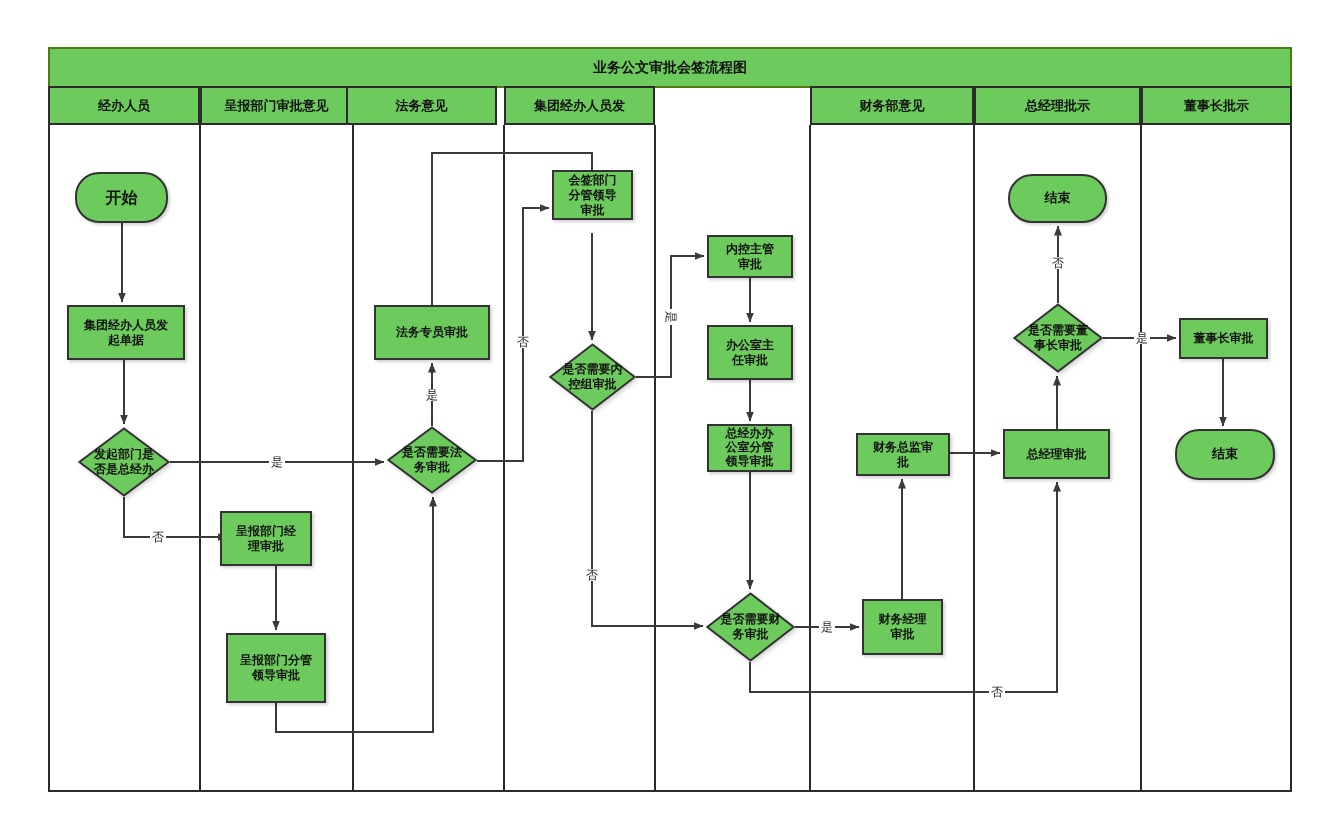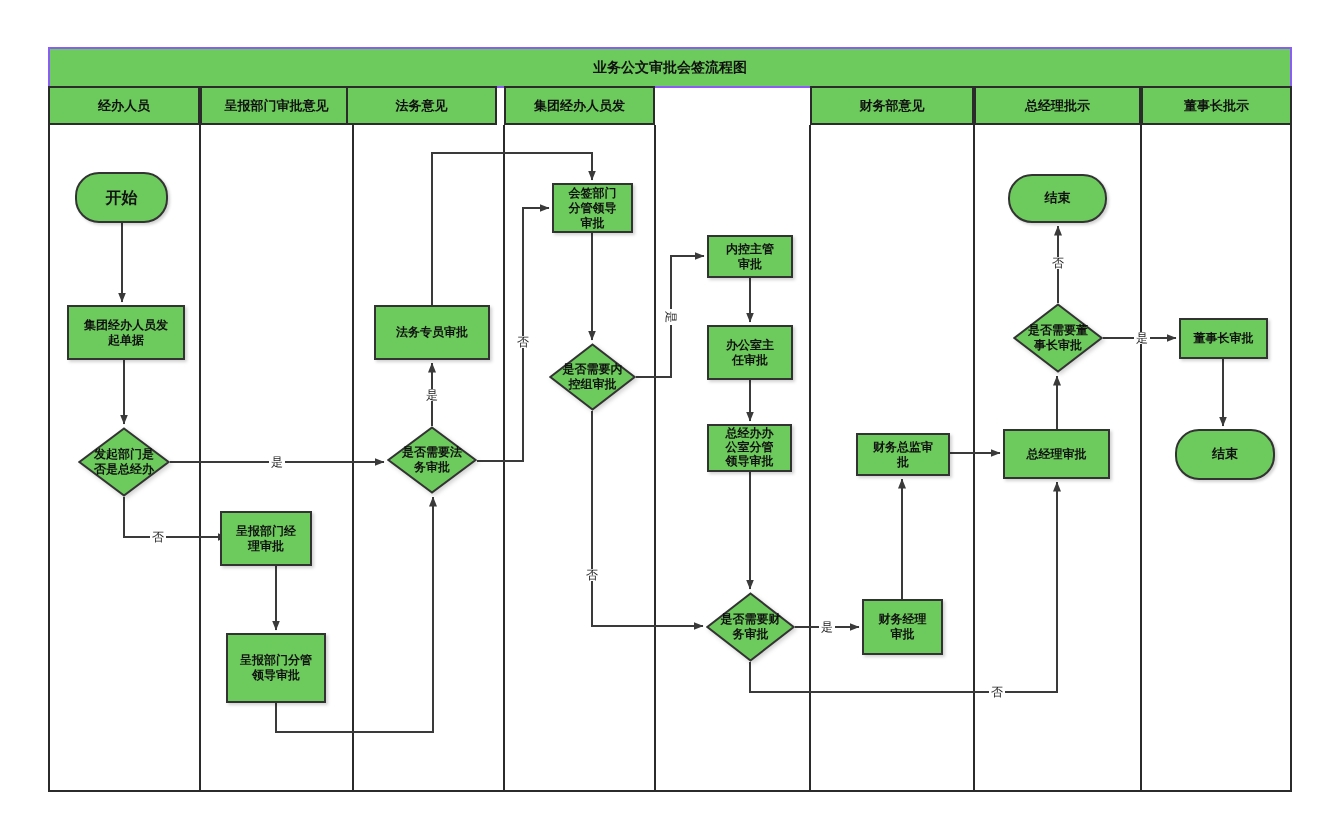--- a/index.html
+++ b/index.html
@@ -7,21 +7,21 @@
     position:relative; width:1339px; height:827px; background:#ffffff;
     font-family:"DejaVu Sans","Liberation Sans",sans-serif; color:#111;
     overflow:hidden;
   }
   .frame {
     position:absolute; left:48px; top:47px; width:1244px; height:745px;
     border:2px solid #2b2b2b; box-sizing:border-box; background:#ffffff;
   }
   .title-bar {
     position:absolute; left:48px; top:47px; width:1244px; height:41px;
-    background:var(--shape-fill,#6dca5c); border:2px solid #8b5cf6; box-sizing:border-box;
+    background:var(--shape-fill,#6dca5c); border:2px solid #4d7c0f; box-sizing:border-box;
     display:flex; align-items:center; justify-content:center;
     font-size:14px; font-weight:bold;
   }
   .lane-header {
     position:absolute; top:86px; height:39px;
     background:var(--shape-fill,#6dca5c); border:2px solid #2b2b2b; box-sizing:border-box;
     display:flex; align-items:center; justify-content:center;
     font-size:13px; font-weight:bold;
   }
   .lane-div {
@@ -168,21 +168,21 @@
   </div>
 
   <div class="node decision" style="left:387px;top:426px;width:90px;height:68px">
     <svg class="dshape" viewBox="0 0 100 70" preserveAspectRatio="none">
         <polygon points="50,1.5 98.5,35 50,68.5 1.5,35"></polygon>
       </svg>
     <span class="nlabel">是否需要法
 务审批</span>
   </div>
 
-  <div class="node process" style="left:552px;top:183px;width:81px;height:50px">
+  <div class="node process" style="left:552px;top:170px;width:81px;height:50px">
     <span class="nlabel">会签部门
 分管领导
 审批</span>
   </div>
 
   <div class="node decision" style="left:549px;top:343px;width:87px;height:68px">
     <svg class="dshape" viewBox="0 0 100 70" preserveAspectRatio="none">
         <polygon points="50,1.5 98.5,35 50,68.5 1.5,35"></polygon>
       </svg>
     <span class="nlabel">是否需要内

